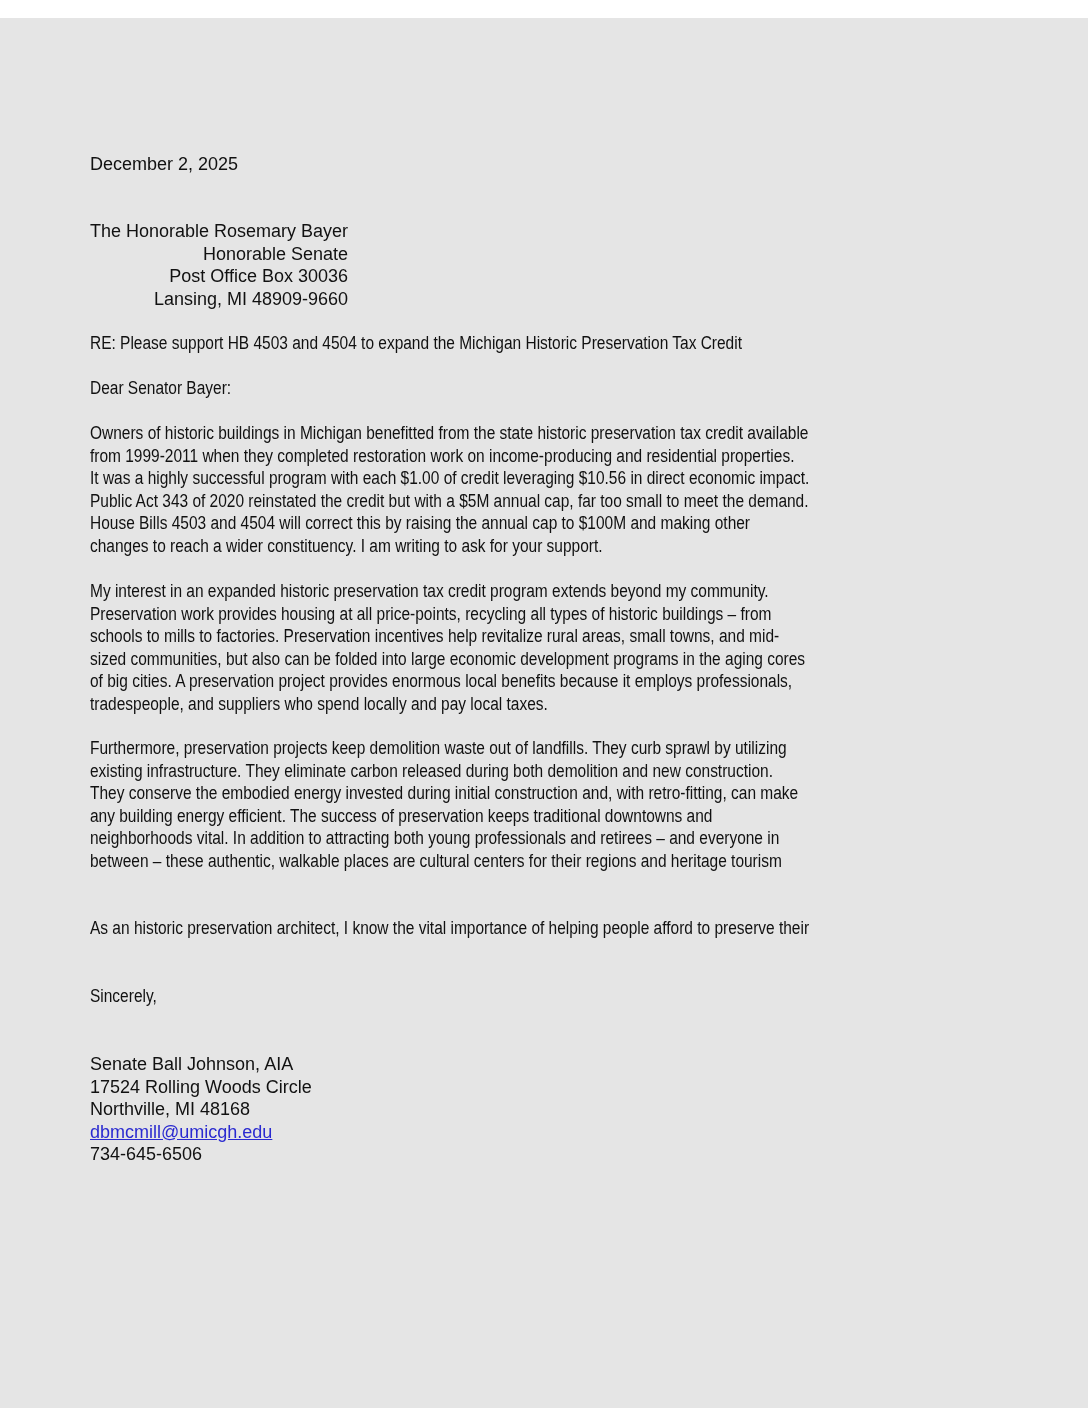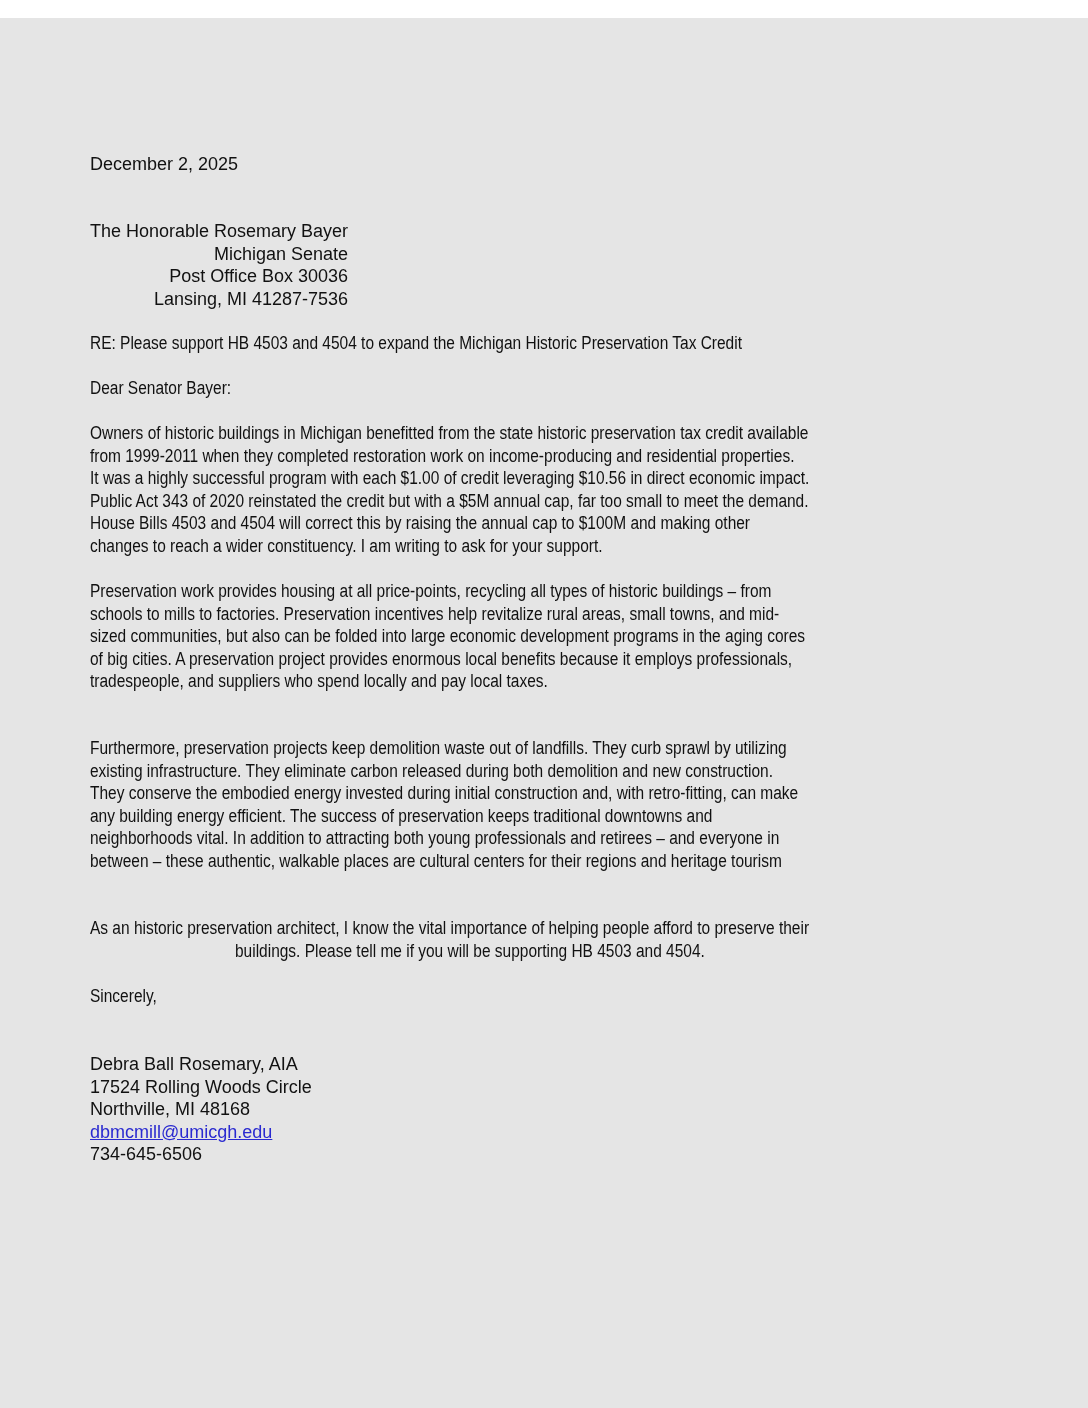--- a/index.html
+++ b/index.html
@@ -27,69 +27,69 @@
 <body>
 
 <div class="page">
 
   <div class="blk" style="top:135px;">
     <span class="wide-line">December 2, 2025</span>
   </div>
 
   <div class="blk" style="top:202px;text-align:right;">
     <span class="wide-line">The Honorable Rosemary Bayer</span>
-    <span class="wide-line">Michigan Senate</span>
+    <span class="wide-line">Honorable Senate</span>
     <span class="wide-line">Post Office Box 30036</span>
-    <span class="wide-line">Lansing, MI 41287-7536</span>
+    <span class="wide-line">Lansing, MI 48909-9660</span>
   </div>
 
   <div class="blk" style="top:314px;">
     <span class="cond"><span>RE:  Please support HB 4503 and 4504 to expand the Michigan Historic Preservation Tax Credit</span></span>
   </div>
 
   <div class="blk" style="top:359px;">
     <span class="cond"><span>Dear Senator Bayer:</span></span>
   </div>
 
   <div class="blk" style="top:404px;">
     <span class="cond"><span>Owners of historic buildings in Michigan benefitted from the state historic preservation tax credit available</span></span>
     <span class="cond"><span>from 1999-2011 when they completed restoration work on income-producing and residential properties.</span></span>
     <span class="cond"><span>It was a highly successful program with each $1.00 of credit leveraging $10.56 in direct economic impact.</span></span>
     <span class="cond"><span>Public Act 343 of 2020 reinstated the credit but with a $5M annual cap, far too small to meet the demand.</span></span>
     <span class="cond"><span>House Bills 4503 and 4504 will correct this by raising the annual cap to $100M and making other</span></span>
     <span class="cond"><span>changes to reach a wider constituency. I am writing to ask for your support.</span></span>
   </div>
 
   <div class="blk" style="top:562px;">
+    <span class="cond"><span>My interest in an expanded historic preservation tax credit program extends beyond my community.</span></span>
     <span class="cond"><span>Preservation work provides housing at all price-points, recycling all types of historic buildings – from</span></span>
     <span class="cond"><span>schools to mills to factories. Preservation incentives help revitalize rural areas, small towns, and mid-</span></span>
     <span class="cond"><span>sized communities, but also can be folded into large economic development programs in the aging cores</span></span>
     <span class="cond"><span>of big cities. A preservation project provides enormous local benefits because it employs professionals,</span></span>
     <span class="cond"><span>tradespeople, and suppliers who spend locally and pay local taxes.</span></span>
   </div>
 
   <div class="blk" style="top:719px;">
     <span class="cond"><span>Furthermore, preservation projects keep demolition waste out of landfills. They curb sprawl by utilizing</span></span>
     <span class="cond"><span>existing infrastructure. They eliminate carbon released during both demolition and new construction.</span></span>
     <span class="cond"><span>They conserve the embodied energy invested during initial construction and, with retro-fitting, can make</span></span>
     <span class="cond"><span>any building energy efficient. The success of preservation keeps traditional downtowns and</span></span>
     <span class="cond"><span>neighborhoods vital. In addition to attracting both young professionals and retirees – and everyone in</span></span>
     <span class="cond"><span>between – these authentic, walkable places are cultural centers for their regions and heritage tourism</span></span>
   </div>
 
   <div class="blk" style="top:899px;text-align:center;">
     <span class="cond"><span>As an historic preservation architect, I know the vital importance of helping people afford to preserve their</span></span>
-    <span class="cond"><span>buildings.  Please tell me if you will be supporting HB 4503 and 4504.</span></span>
   </div>
 
   <div class="blk" style="top:967px;">
     <span class="cond"><span>Sincerely,</span></span>
   </div>
 
   <div class="blk" style="top:1035px;">
-    <span class="wide-line">Debra Ball Rosemary, AIA</span>
+    <span class="wide-line">Senate Ball Johnson, AIA</span>
     <span class="wide-line">17524 Rolling Woods Circle</span>
     <span class="wide-line">Northville, MI 48168</span>
     <span class="wide-line"><a class="email" title="dbmcmill@umicgh.edu">dbmcmill@umicgh.edu</a></span>
     <span class="wide-line">734-645-6506</span>
   </div>
 
 </div>
 
 </body></html>

